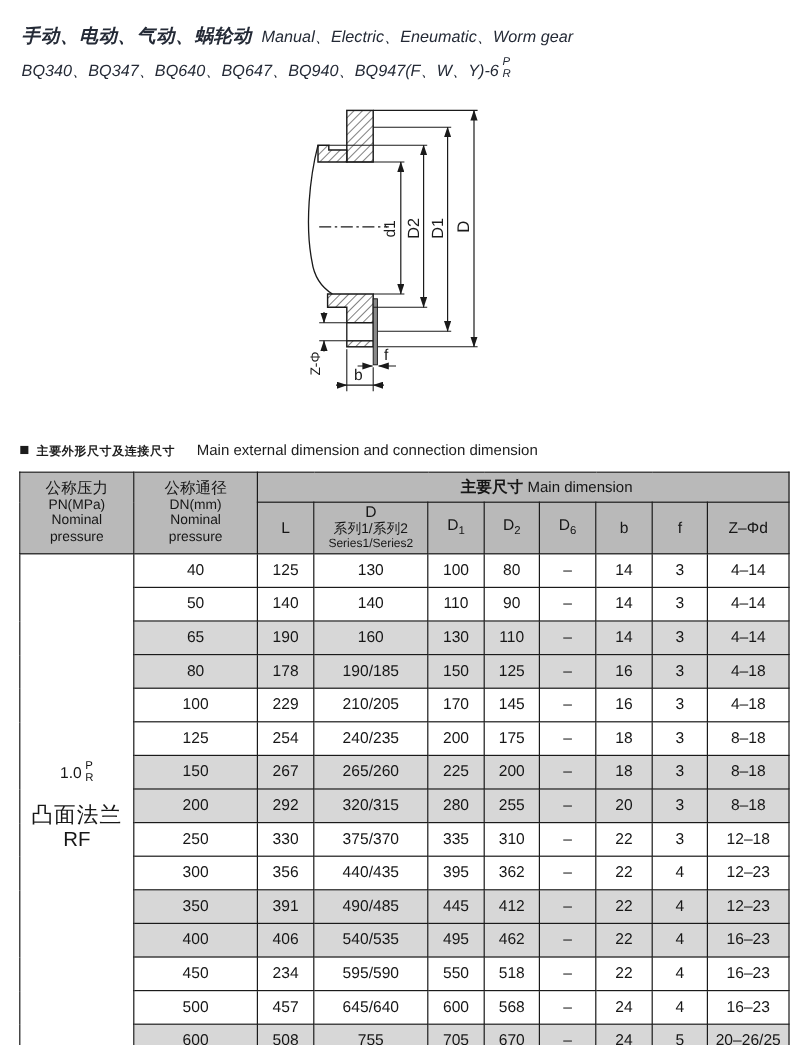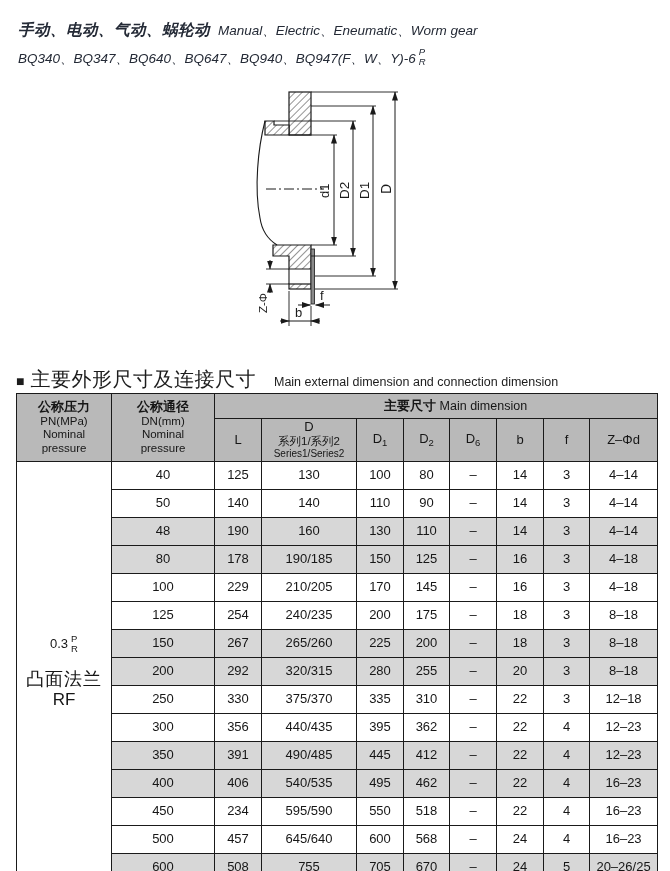--- a/index.html
+++ b/index.html
@@ -12,35 +12,35 @@
   .hdr-line1{font-size:15px;display:flex;align-items:baseline;gap:8px;white-space:nowrap;}
   .hdr-zh{font-weight:bold;font-size:15.5px;letter-spacing:.5px;}
   .hdr-en{font-size:13.5px;}
   .hdr-line2{font-size:13.5px;margin-top:6px;display:flex;align-items:flex-end;white-space:nowrap;}
   .stack{display:inline-flex;flex-direction:column;font-size:9.5px;line-height:1.1;margin-left:3px;text-align:left;}
   
   .drawing{position:absolute;left:240px;top:76px;}
   
   .section-title{position:absolute;left:16px;top:366px;display:flex;align-items:baseline;gap:6px;white-space:nowrap;color:#1c1c1c;}
   .sec-bullet{font-size:14px;}
-  .sec-zh{font-weight:normal;font-size:20px;letter-spacing:.5px;}
+  .sec-zh{font-weight:bold;font-size:10px;letter-spacing:.5px;}
   .sec-en{font-size:12.5px;margin-left:12px;}
   
   table.dim{
     position:absolute;left:16px;top:393px;width:641px;
     border-collapse:collapse;table-layout:fixed;
   }
   table.dim th,table.dim td{
     border:1.6px solid #1a1a1a;text-align:center;vertical-align:middle;
     padding:0;font-weight:normal;line-height:1.15;
   }
   table.dim thead th{background:#b9b9b9;}
   tr.band th{height:24px;font-size:13px;}
   tr.subhead th{height:42px;font-size:13px;}
-  .hdr-cell-zh{font-weight:bold;font-size:13px;display:block;}
+  .hdr-cell-zh{font-weight:normal;font-size:13px;display:block;}
   .hdr-cell-sm{font-size:11.5px;display:block;}
   .dcol-l1{display:block;font-size:13px;}
   .dcol-l2{display:block;font-size:11.5px;}
   .dcol-l3{display:block;font-size:10px;}
   .subn{font-size:9.5px;vertical-align:-3px;}
   table.dim tbody td{height:27px;font-size:13px;background:#ffffff;}
   table.dim tbody tr.shaded td{background:#d7d7d7;}
   table.dim tbody td.pressure-cell{background:#ffffff;font-size:12.5px;}
   .pv{display:flex;align-items:center;justify-content:center;font-size:13px;}
   .pz{margin-top:14px;font-size:18px;letter-spacing:1px;}
@@ -180,21 +180,21 @@
       <th><span>D</span><span class="subn">6</span></th>
       <th><span>b</span></th>
       <th><span>f</span></th>
       <th><span>Z–Φd</span></th>
     </tr>
   </thead>
   <tbody id="table-body">
       <tr>
         <td rowspan="15" class="pressure-cell">
           <div class="pv">
-            <span>0.3</span>
+            <span>1.0</span>
             <span class="stack">
               <span>P</span>
               <span>R</span>
             </span>
           </div>
           <div class="pz">凸面法兰</div>
           <div class="pr">RF</div>
         </td>
         <td>40</td>
         <td>125</td>
@@ -211,21 +211,21 @@
         <td>140</td>
         <td>140</td>
         <td>110</td>
         <td>90</td>
         <td>–</td>
         <td>14</td>
         <td>3</td>
         <td>4–14</td>
       </tr>
       <tr class="shaded">
-        <td>48</td>
+        <td>65</td>
         <td>190</td>
         <td>160</td>
         <td>130</td>
         <td>110</td>
         <td>–</td>
         <td>14</td>
         <td>3</td>
         <td>4–14</td>
       </tr>
       <tr class="shaded">

